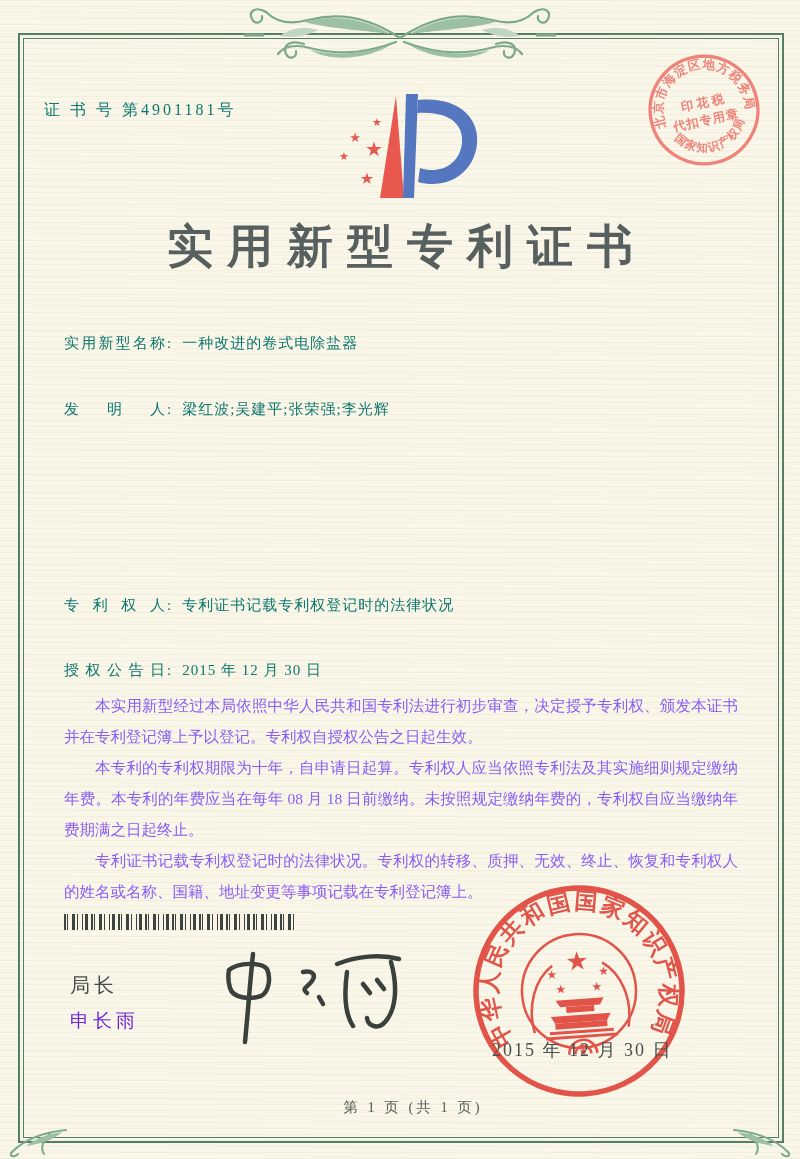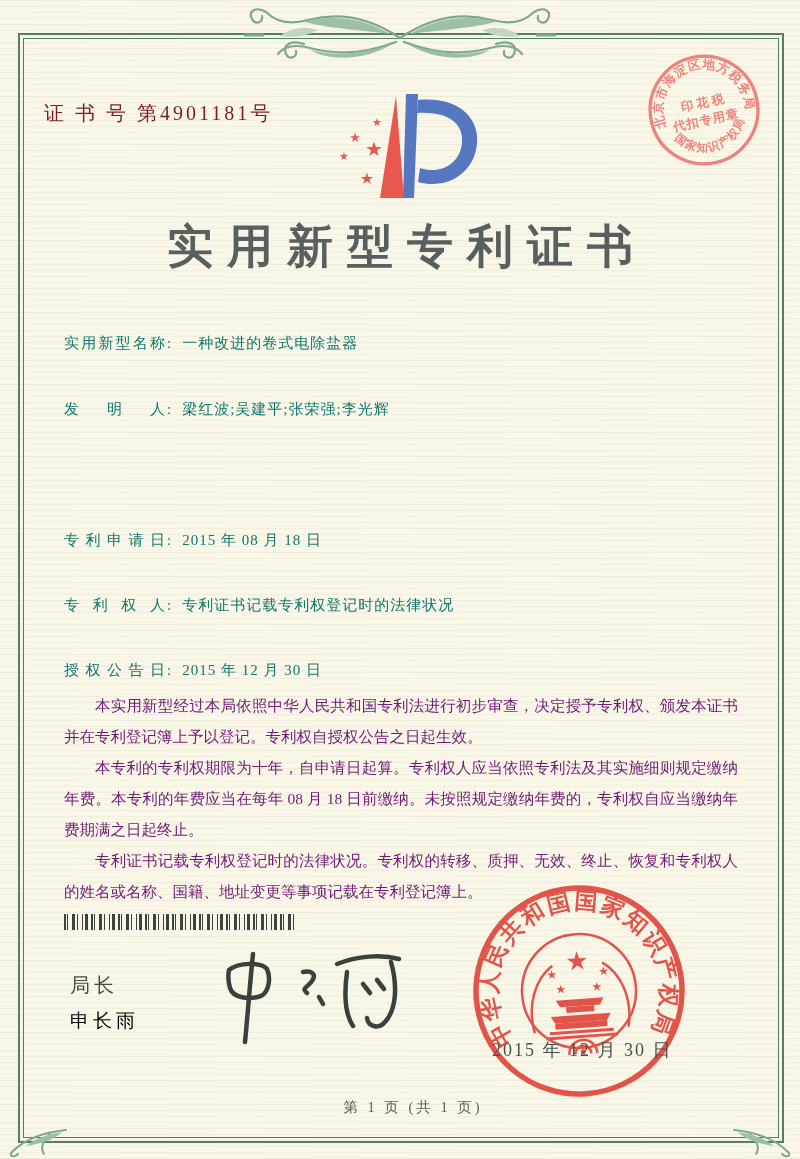--- a/index.html
+++ b/index.html
@@ -5,38 +5,38 @@
   html,body{margin:0;padding:0;}
   #page{position:relative;width:800px;height:1159px;background:#faf7ea;overflow:hidden;
         font-family:"Liberation Serif","DejaVu Serif",serif;color:#4e5a5e;}
   .texture{position:absolute;inset:0;pointer-events:none;
     background:
       repeating-linear-gradient(0deg, rgba(178,198,142,0.15) 0px, rgba(178,198,142,0.15) 1px, transparent 1px, transparent 6px),
       repeating-linear-gradient(1.2deg, rgba(205,215,165,0.10) 0px, rgba(205,215,165,0.10) 1px, transparent 1px, transparent 9px);}
   .frame-outer{position:absolute;left:18px;top:33px;width:762px;height:1106px;border:2px solid #557f64;}
   .frame-inner{position:absolute;inset:3px;border:1px solid #557f64;}
   .abs{position:absolute;}
-  .cert-no{left:44px;top:100px;font-size:20px;letter-spacing:3px;color:#7f1d1d;}
+  .cert-no{left:44px;top:100px;font-size:16px;letter-spacing:3px;color:#0f766e;}
   .title{left:0;top:216px;width:100%;text-align:center;font-size:46px;font-weight:bold;
          letter-spacing:14px;text-indent:14px;color:#575f5f;}
   .field{left:64px;font-size:15px;letter-spacing:1px;white-space:nowrap;color:#0f766e;}
   .flabel{display:inline-block;width:102px;text-align:justify;text-align-last:justify;vertical-align:bottom;}
   .fcolon{display:inline-block;margin:0 10px 0 1px;}
-  .paras{left:64px;top:690px;width:674px;font-size:15.5px;line-height:31px;text-align:justify;color:#701a75;}
+  .paras{left:64px;top:690px;width:674px;font-size:15.5px;line-height:31px;text-align:justify;color:#8b5cf6;}
   .paras p{margin:0;text-indent:2em;}
   .barcode{left:64px;top:914px;width:232px;height:16px;
     background:repeating-linear-gradient(90deg,
       #3d443f 0px,#3d443f 2px,transparent 2px,transparent 3px,
       #3d443f 3px,#3d443f 4px,transparent 4px,transparent 8px,
       #3d443f 8px,#3d443f 11px,transparent 11px,transparent 13px,
       #3d443f 13px,#3d443f 14px,transparent 14px,transparent 18px,
       #3d443f 18px,#3d443f 19px,transparent 19px,transparent 21px,
       #3d443f 21px,#3d443f 24px,transparent 24px,transparent 27px);}
   .signer-title{left:70px;top:972px;font-size:20px;letter-spacing:4px;color:#454d49;}
-  .signer-name{left:70px;top:1008px;font-size:19px;letter-spacing:4px;color:#000000;}
+  .signer-name{left:70px;top:1008px;font-size:19px;letter-spacing:4px;color:#6d28d9;}
   .issue-date{left:492px;top:1038px;font-size:18px;letter-spacing:2px;color:#474f4a;z-index:5;}
   .footer{left:13px;top:1098px;width:100%;text-align:center;font-size:14.5px;letter-spacing:3px;color:#556058;}
   svg text{font-family:"Liberation Serif","DejaVu Serif",serif;}
 </style>
 </head>
 <body>
 
 <div id="page">
   <div class="texture"></div>
 
@@ -127,23 +127,20 @@
     <text x="56" y="70" font-size="12" fill="#ef837a" font-weight="bold" text-anchor="middle" letter-spacing="1">代扣专用章</text>
   </svg>
 
   <div class="abs title">实用新型专利证书</div>
 
   <div class="abs field" style="top:334px;">
     <span class="flabel">实用新型名称</span><span class="fcolon">:</span><span>一种改进的卷式电除盐器</span>
   </div>
   <div class="abs field" style="top:400px;">
     <span class="flabel">发明人</span><span class="fcolon">:</span><span>梁红波;吴建平;张荣强;李光辉</span>
-  </div>
-  <div class="abs field" style="top:531px;">
-    <span class="flabel">专利申请日</span><span class="fcolon">:</span><span>2015 年 08 月 18 日</span>
   </div>
   <div class="abs field" style="top:596px;">
     <span class="flabel">专利权人</span><span class="fcolon">:</span><span>专利证书记载专利权登记时的法律状况</span>
   </div>
   <div class="abs field" style="top:661px;">
     <span class="flabel">授权公告日</span><span class="fcolon">:</span><span>2015 年 12 月 30 日</span>
   </div>
 
   <div class="abs paras">
     <p>本实用新型经过本局依照中华人民共和国专利法进行初步审查，决定授予专利权、颁发本证书并在专利登记簿上予以登记。专利权自授权公告之日起生效。</p>

